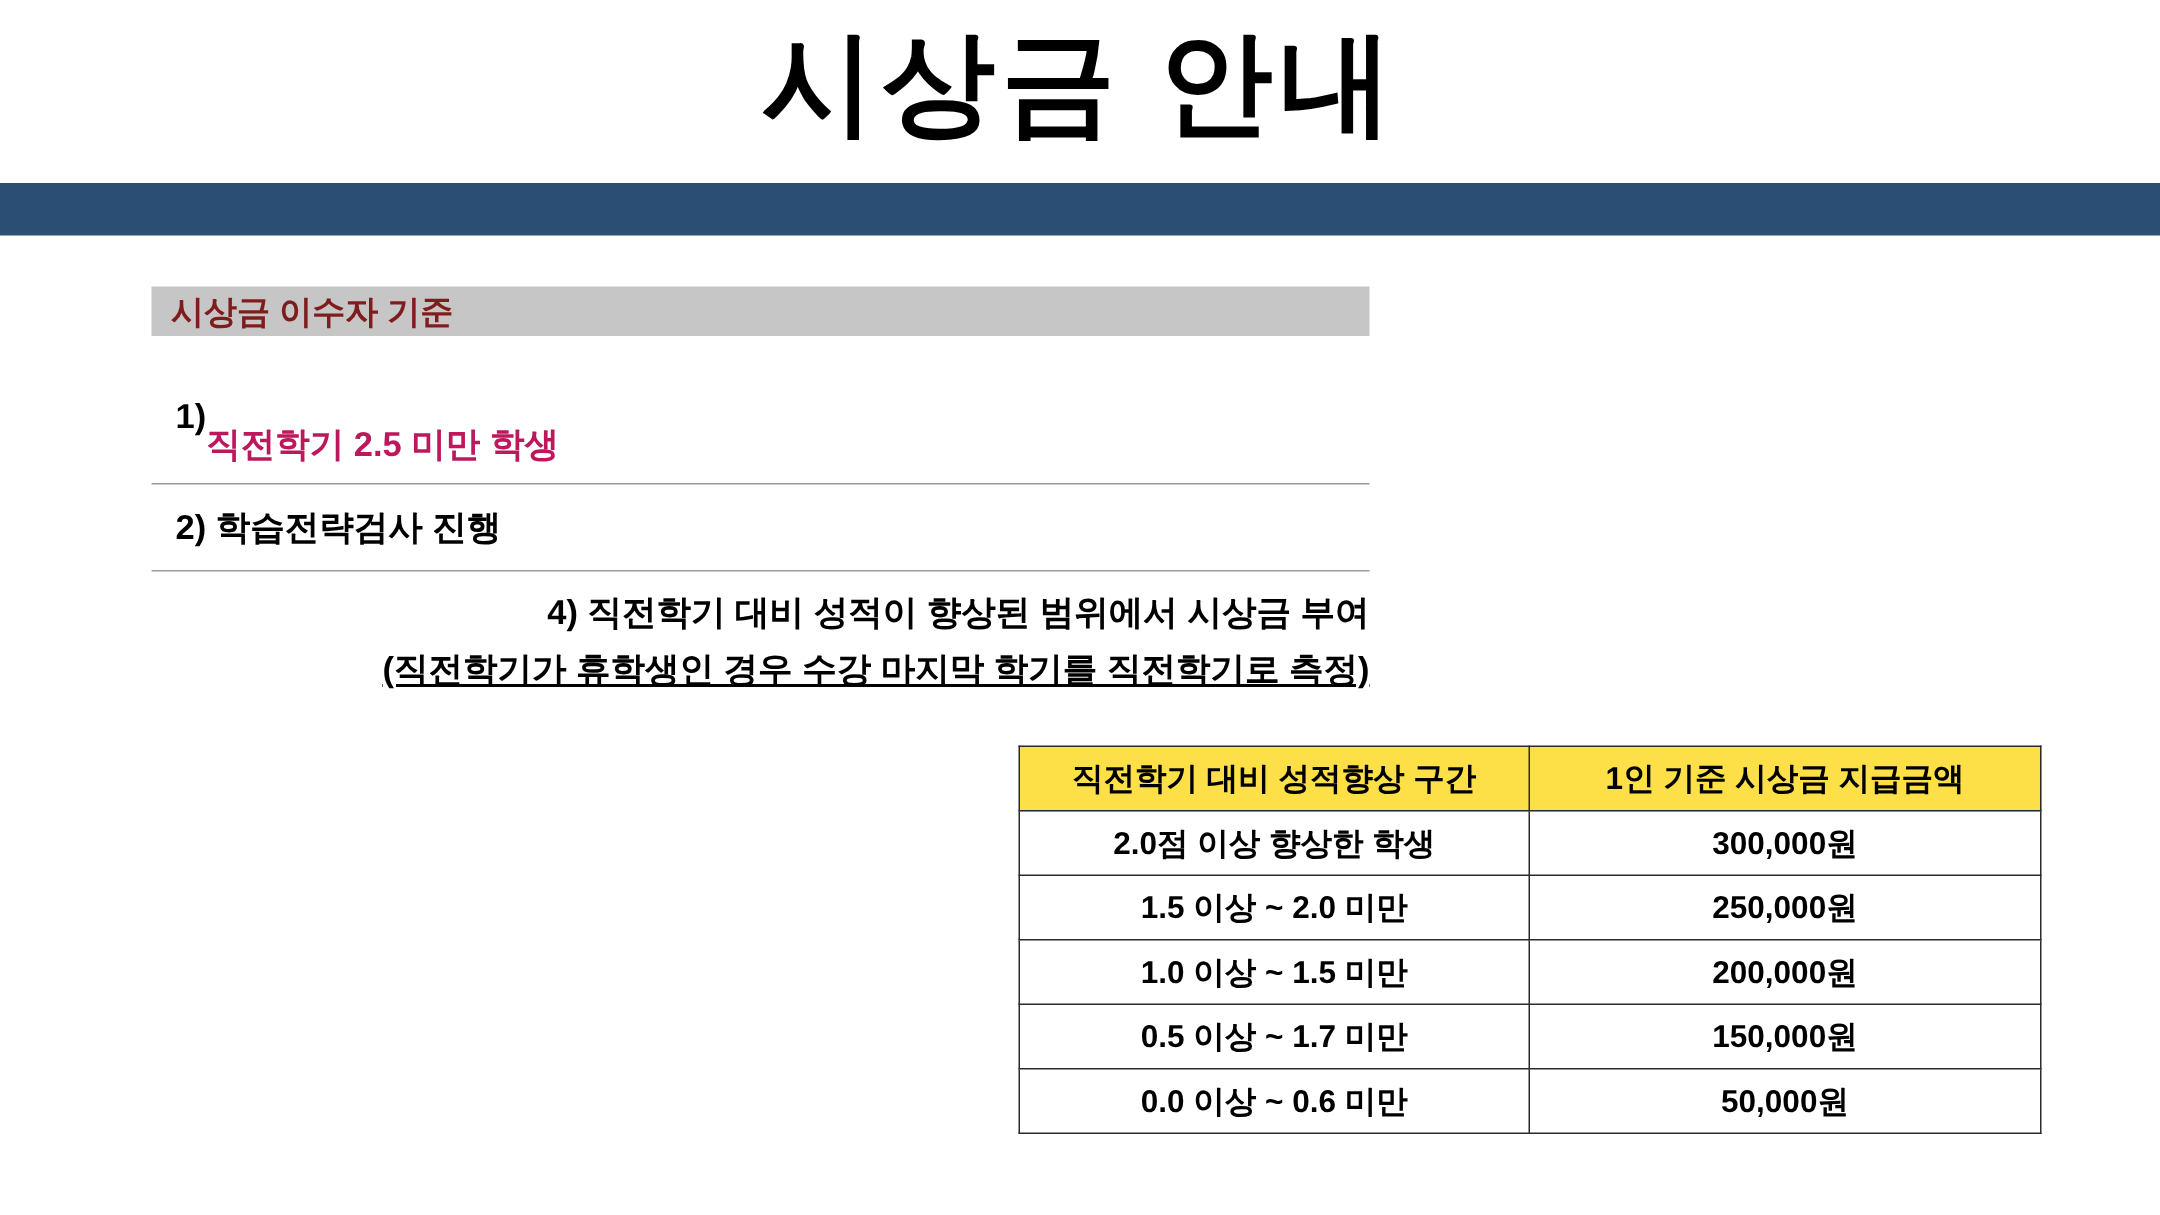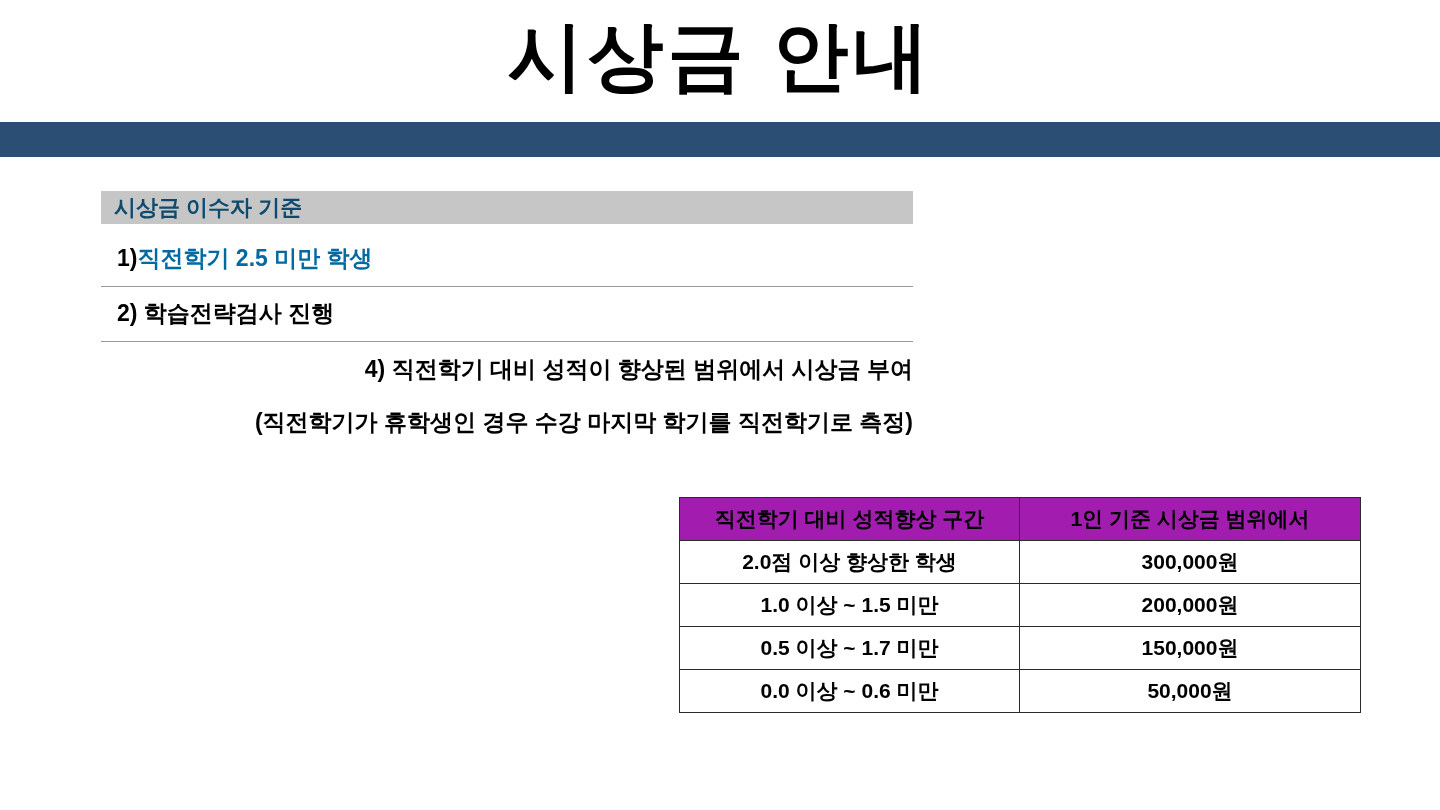--- a/index.html
+++ b/index.html
@@ -41,21 +41,21 @@
     top: 191px;
     left: 101px;
     width: 812px;
     height: 33px;
     background: #c6c6c6;
     display: flex;
     align-items: center;
     padding-left: 13px;
     font-size: 22px;
     font-weight: bold;
-    color: #0c4a6e;
+    color: #7f1d1d;
   }
   .bullet-list {
     position: absolute;
     top: 232px;
     left: 101px;
     width: 812px;
   }
   .bullet {
     border-bottom: 1.5px solid #9a9a9a;
     padding: 9px 0 9px 16px;
@@ -63,49 +63,49 @@
     font-weight: bold;
     color: #000000;
     line-height: 1.45;
     min-height: 55px;
     display: flex;
     align-items: center;
   }
   .bullet:last-child {
     border-bottom: none;
   }
-  .bullet .hl { color: #0369a1; }
+  .bullet .hl { color: #be185d; margin-top: 39px; }
   .bullet-multiline {
     display: block;
     padding-top: 11px;
     padding-bottom: 0;
     text-align: right;
   }
-  .bullet-multiline .line2 { display: block; margin-top: 20px; margin-left: -3px; }
+  .bullet-multiline .line2 { display: block; margin-top: 4px; margin-left: -3px; text-decoration: underline; }
 
   table.award-table {
     position: absolute;
     top: 497px;
     left: 679px;
     width: 681px;
     border-collapse: collapse;
     table-layout: fixed;
   }
   table.award-table th,
   table.award-table td {
     border: 1.5px solid #2b2b2b;
     text-align: center;
     font-size: 21px;
     color: #000000;
     height: 43px;
     padding: 0 4px;
   }
   table.award-table th {
     font-weight: bold;
-    background: #a21caf;
+    background: #fde047;
     font-size: 21px;
   }
   table.award-table td { font-weight: bold; }
   table.award-table col.c1 { width: 340px; }
   table.award-table col.c2 { width: 341px; }
 </style>
 </head>
 <body>
 
 <div class="slide">
@@ -139,27 +139,31 @@
   </div>
 
   <table class="award-table">
     <colgroup>
         <col class="c1">
         <col class="c2">
       </colgroup>
     <thead>
       <tr>
         <th>직전학기 대비 성적향상 구간</th>
-        <th>1인 기준 시상금 범위에서</th>
+        <th>1인 기준 시상금 지급금액</th>
       </tr>
     </thead>
     <tbody>
       <tr>
         <td>2.0점 이상 향상한 학생</td>
         <td>300,000원</td>
+      </tr>
+      <tr>
+        <td>1.5 이상 ~ 2.0 미만</td>
+        <td>250,000원</td>
       </tr>
       <tr>
         <td>1.0 이상 ~ 1.5 미만</td>
         <td>200,000원</td>
       </tr>
       <tr>
         <td>0.5 이상 ~ 1.7 미만</td>
         <td>150,000원</td>
       </tr>
       <tr>

